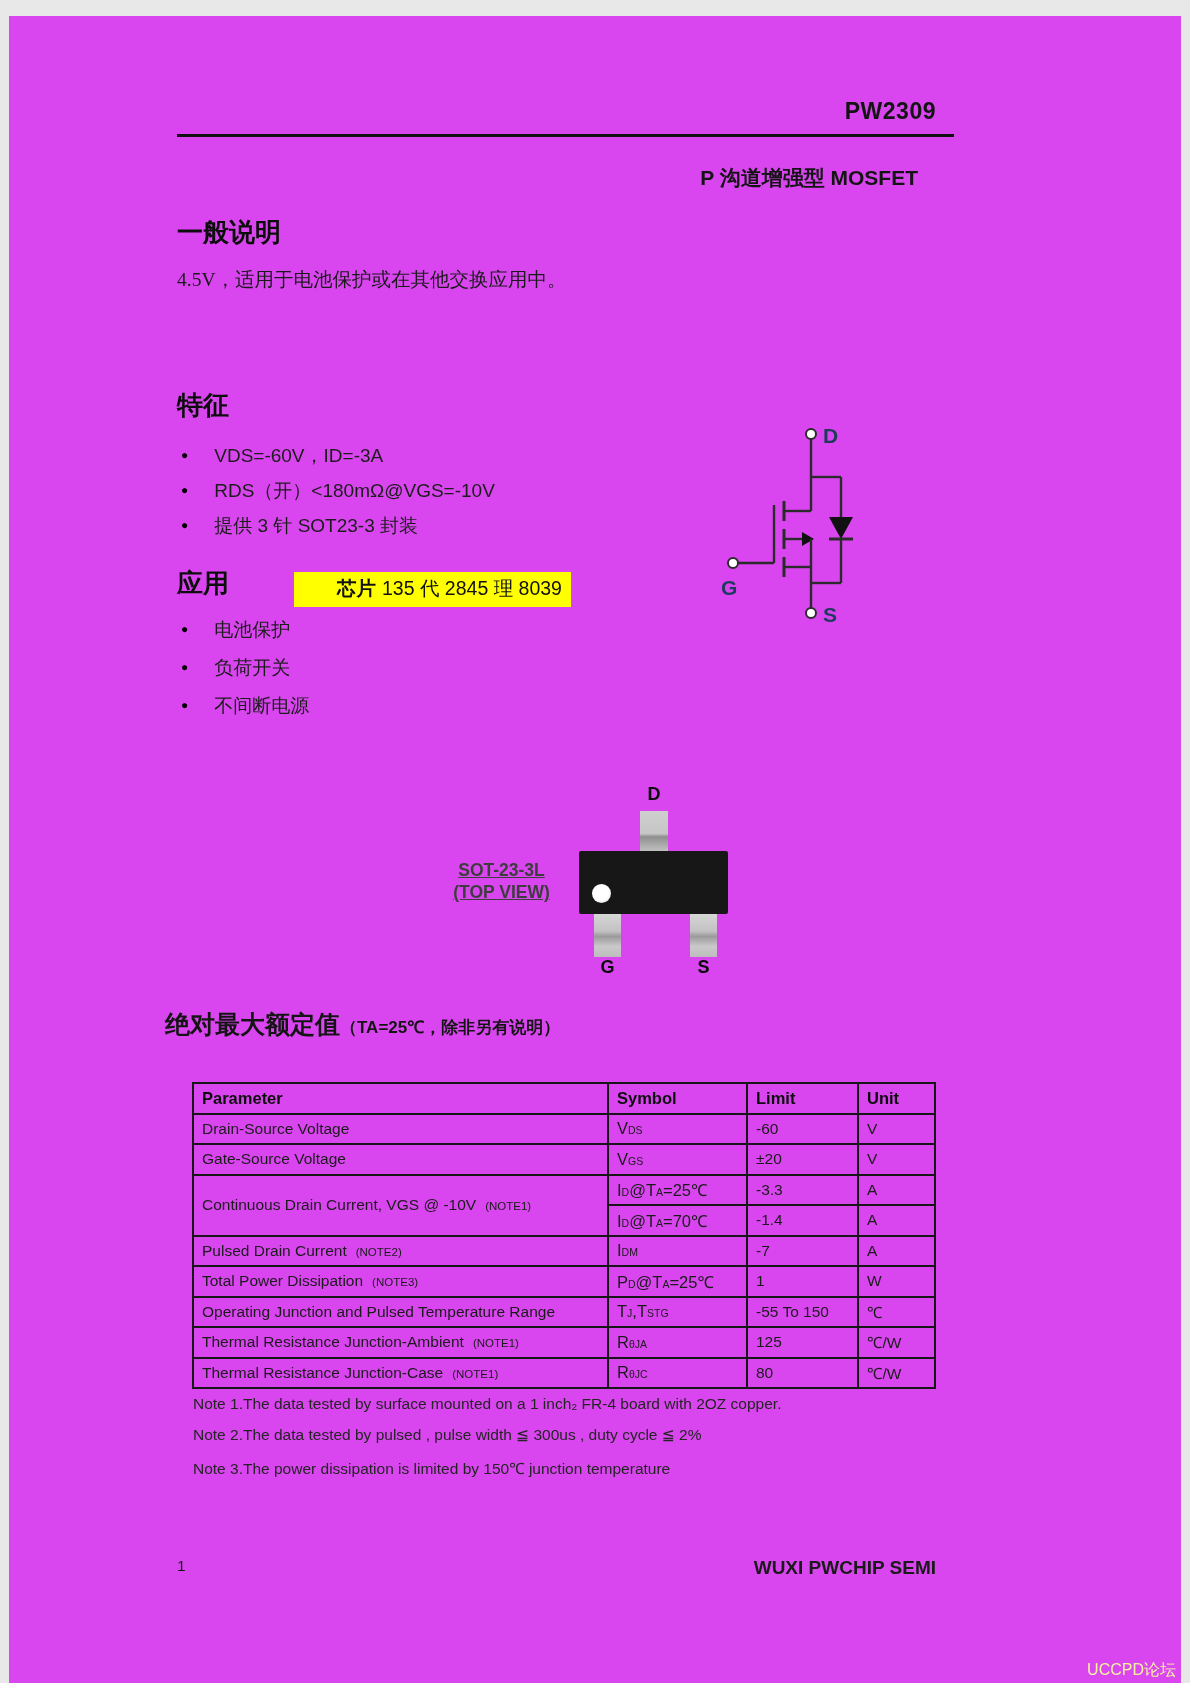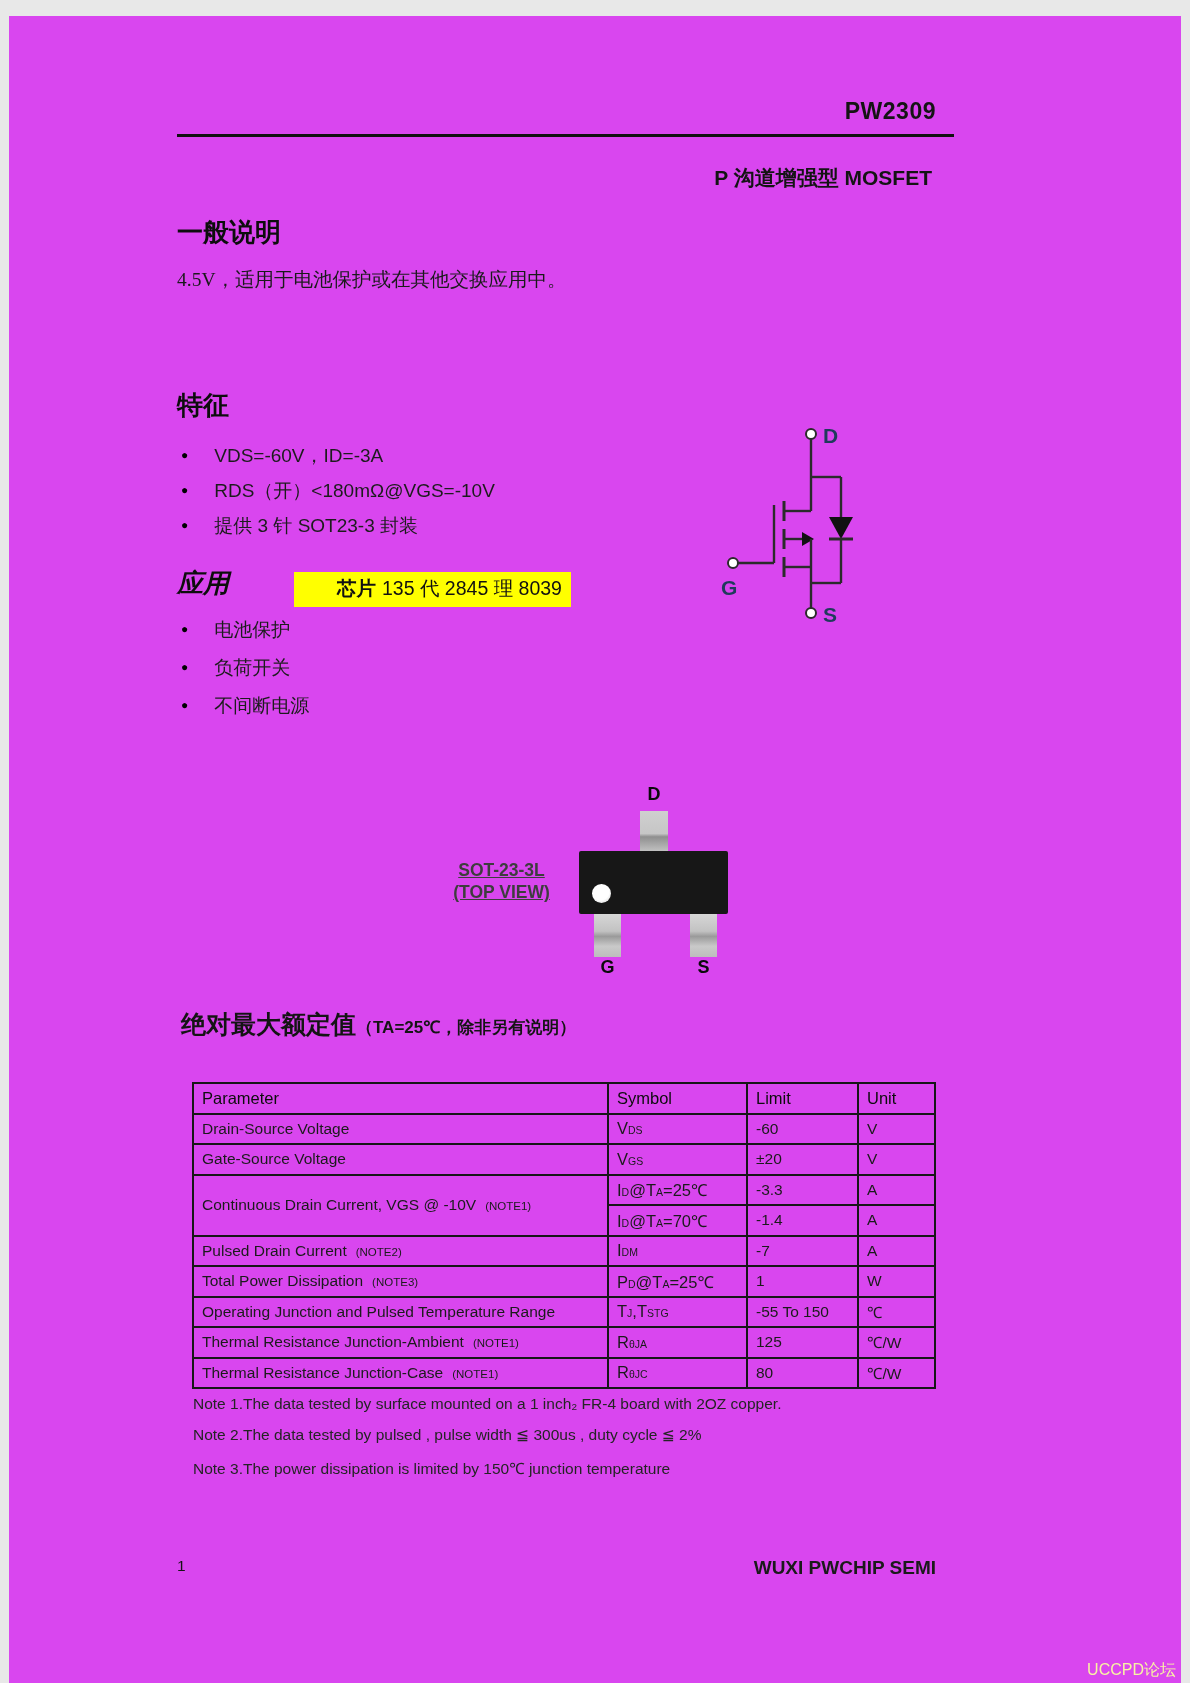--- a/index.html
+++ b/index.html
@@ -3,38 +3,38 @@
 <meta charset="utf-8">
 <style>
   html,body{margin:0;padding:0;background:#e8e8e8;}
   .page{position:relative;width:1172px;height:1683px;background:#d946ef;margin:16px auto;
         font-family:"Liberation Sans",sans-serif;color:#141414;overflow:hidden;}
   .abs{position:absolute;}
 
   
   .header-title{right:245px;top:82px;font-size:23px;font-weight:bold;letter-spacing:.5px;}
   .header-rule{left:168px;top:118px;width:777px;height:3px;background:#101010;}
-  .subtitle{right:249px;top:148px;font-size:21px;font-weight:bold;}
+  .subtitle{right:263px;top:148px;font-size:21px;font-weight:bold;}
 
   
   .sec-h{font-size:26px;font-weight:bold;color:#0d0d0d;}
   .gen-h{left:168px;top:199px;}
   .gen-body{left:168px;top:248px;width:790px;font-size:19.5px;line-height:32px;
             font-family:"Liberation Serif",serif;color:#1a1a1a;}
   .feat-h{left:168px;top:372px;}
 
   ul.blist{list-style:none;margin:0;padding:0;}
   ul.blist li{display:flex;align-items:flex-start;font-size:19px;color:#1c1c1c;}
   .blt{font-size:12px;margin-top:5px;margin-right:26px;color:#000;}
   .feat-list{left:172px;top:427px;}
   .feat-list li{margin-bottom:9px;}
   .app-list{left:172px;top:601px;font-family:"Liberation Serif",serif;}
   .app-list li{margin-bottom:12px;}
 
-  .app-h{left:168px;top:550px;font-style:italic;}
+  .app-h{left:168px;top:550px;}
   .app-highlight{left:285px;top:556px;padding:3px 9px 5px 9px;font-size:19.5px;color:#111;}
   .app-highlight .hl-bold{font-weight:bold;margin-right:6px;}
 
   
   .mosfet{left:695px;top:409px;}
   .mosfet line,.mosfet circle{stroke:#2b2b2b;stroke-width:2.4;fill:none;}
   .mosfet circle{fill:#ffffff;stroke-width:2;}
   .mosfet .fill{fill:#111;stroke:none;}
   .mosfet text{font-family:"Liberation Sans",sans-serif;font-size:21px;font-weight:bold;
                fill:#1f3b5c;stroke:none;}
@@ -49,27 +49,27 @@
   .pin{background:linear-gradient(180deg,#d6d6d6 0%,#c2c2c2 40%,#9a9a9a 52%,#c9c9c9 75%,#bdbdbd 100%);}
   .pin-top{left:631px;top:795px;width:28px;height:41px;
            background:linear-gradient(180deg,#cfcfcf 0%,#c6c6c6 55%,#8f8f8f 63%,#c4c4c4 100%);}
   .pin-bl{left:585px;top:898px;width:27px;height:43px;}
   .pin-br{left:681px;top:898px;width:27px;height:43px;}
   .pkg-body{left:570px;top:835px;width:149px;height:63px;background:#171717;border-radius:2px;}
   .pkg-dot{position:absolute;left:13px;top:33px;width:19px;height:19px;border-radius:50%;
            background:radial-gradient(circle at 45% 40%,#ffffff 55%,#c9c9c9 100%);}
 
   
-  .ratings-h{left:172px;top:992px;font-size:25px;font-weight:bold;}
+  .ratings-h{left:156px;top:992px;font-size:25px;font-weight:bold;}
   .ratings-h .h-note{font-size:17px;font-weight:bold;}
   table.ratings{position:absolute;left:183px;top:1066px;width:742px;border-collapse:collapse;
                 table-layout:fixed;}
   .ratings th,.ratings td{border:2px solid #161616;padding:0 8px;height:28.5px;text-align:left;
                           white-space:nowrap;overflow:hidden;font-size:15.5px;color:#1b1b1b;}
-  .ratings th{font-weight:normal;font-size:16.5px;color:#0d0d0d;}
+  .ratings th{font-weight:bold;font-size:16.5px;color:#0d0d0d;}
   .ratings td.sym{font-size:16.5px;}
   .ratings .sub{font-size:10.5px;}
   .ratings .note{font-size:11.5px;margin-left:9px;}
 
   .notes{left:184px;top:1379px;font-size:15.5px;color:#242424;}
   .notes div{margin-bottom:13px;}
 
   .footer-page{left:168px;top:1541px;font-size:15.5px;}
   .footer-company{right:245px;top:1541px;font-size:19px;font-weight:bold;color:#1a1a1a;}
   .watermark{right:5px;top:1644px;font-size:16px;color:#f8f4a3;}

